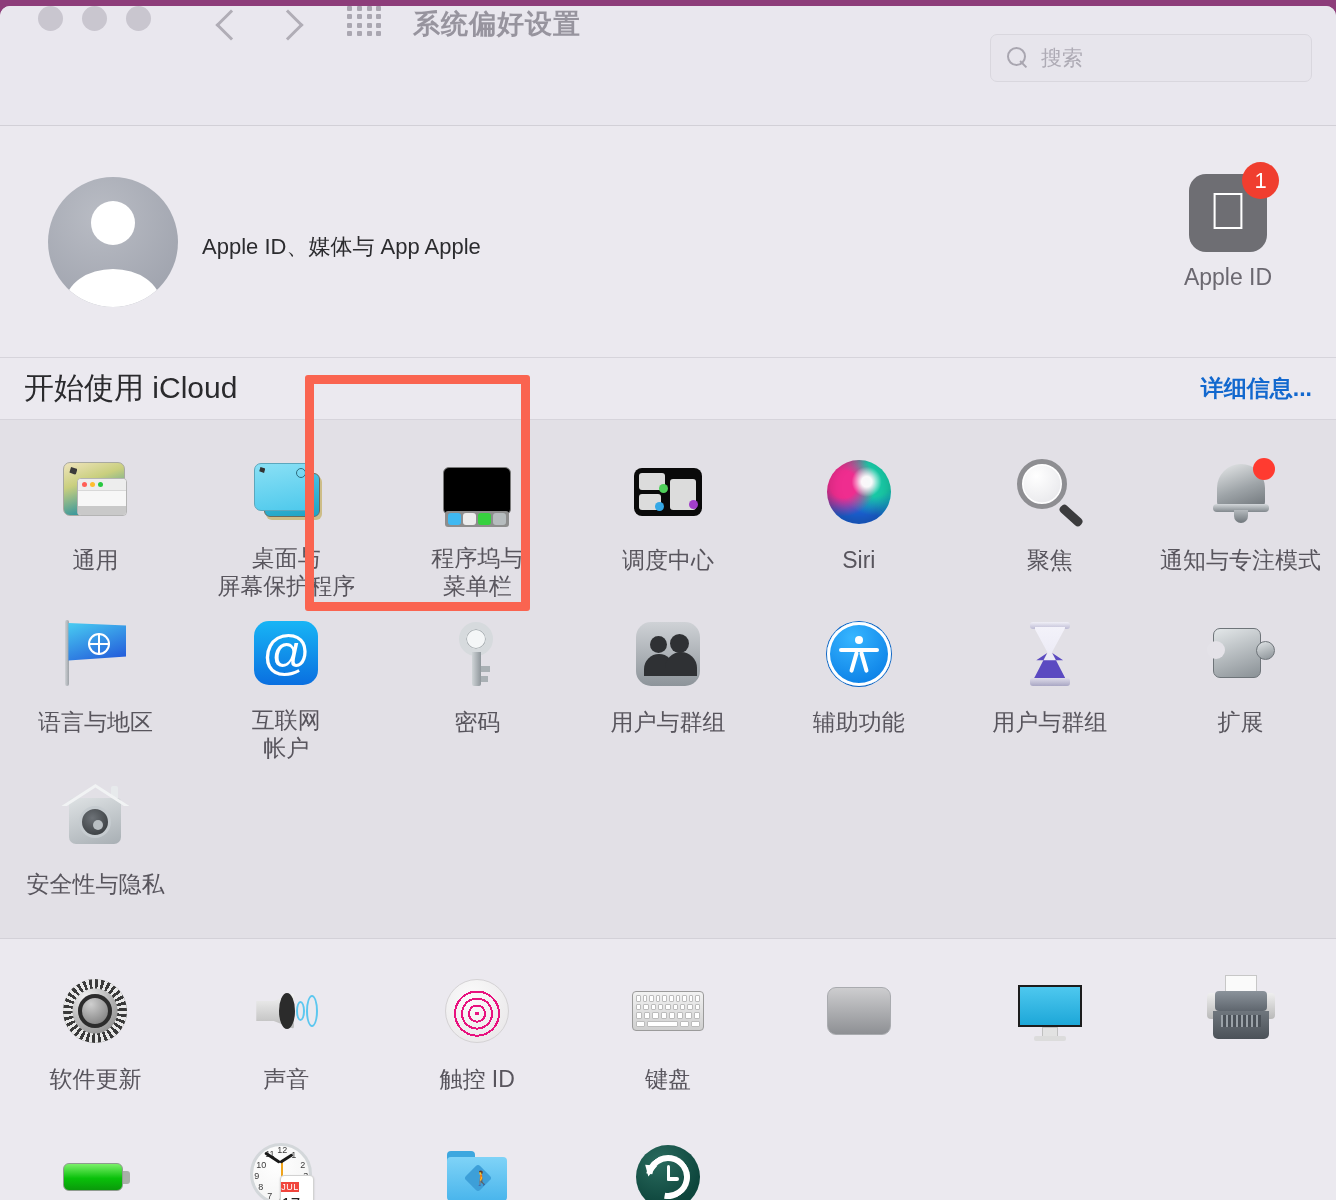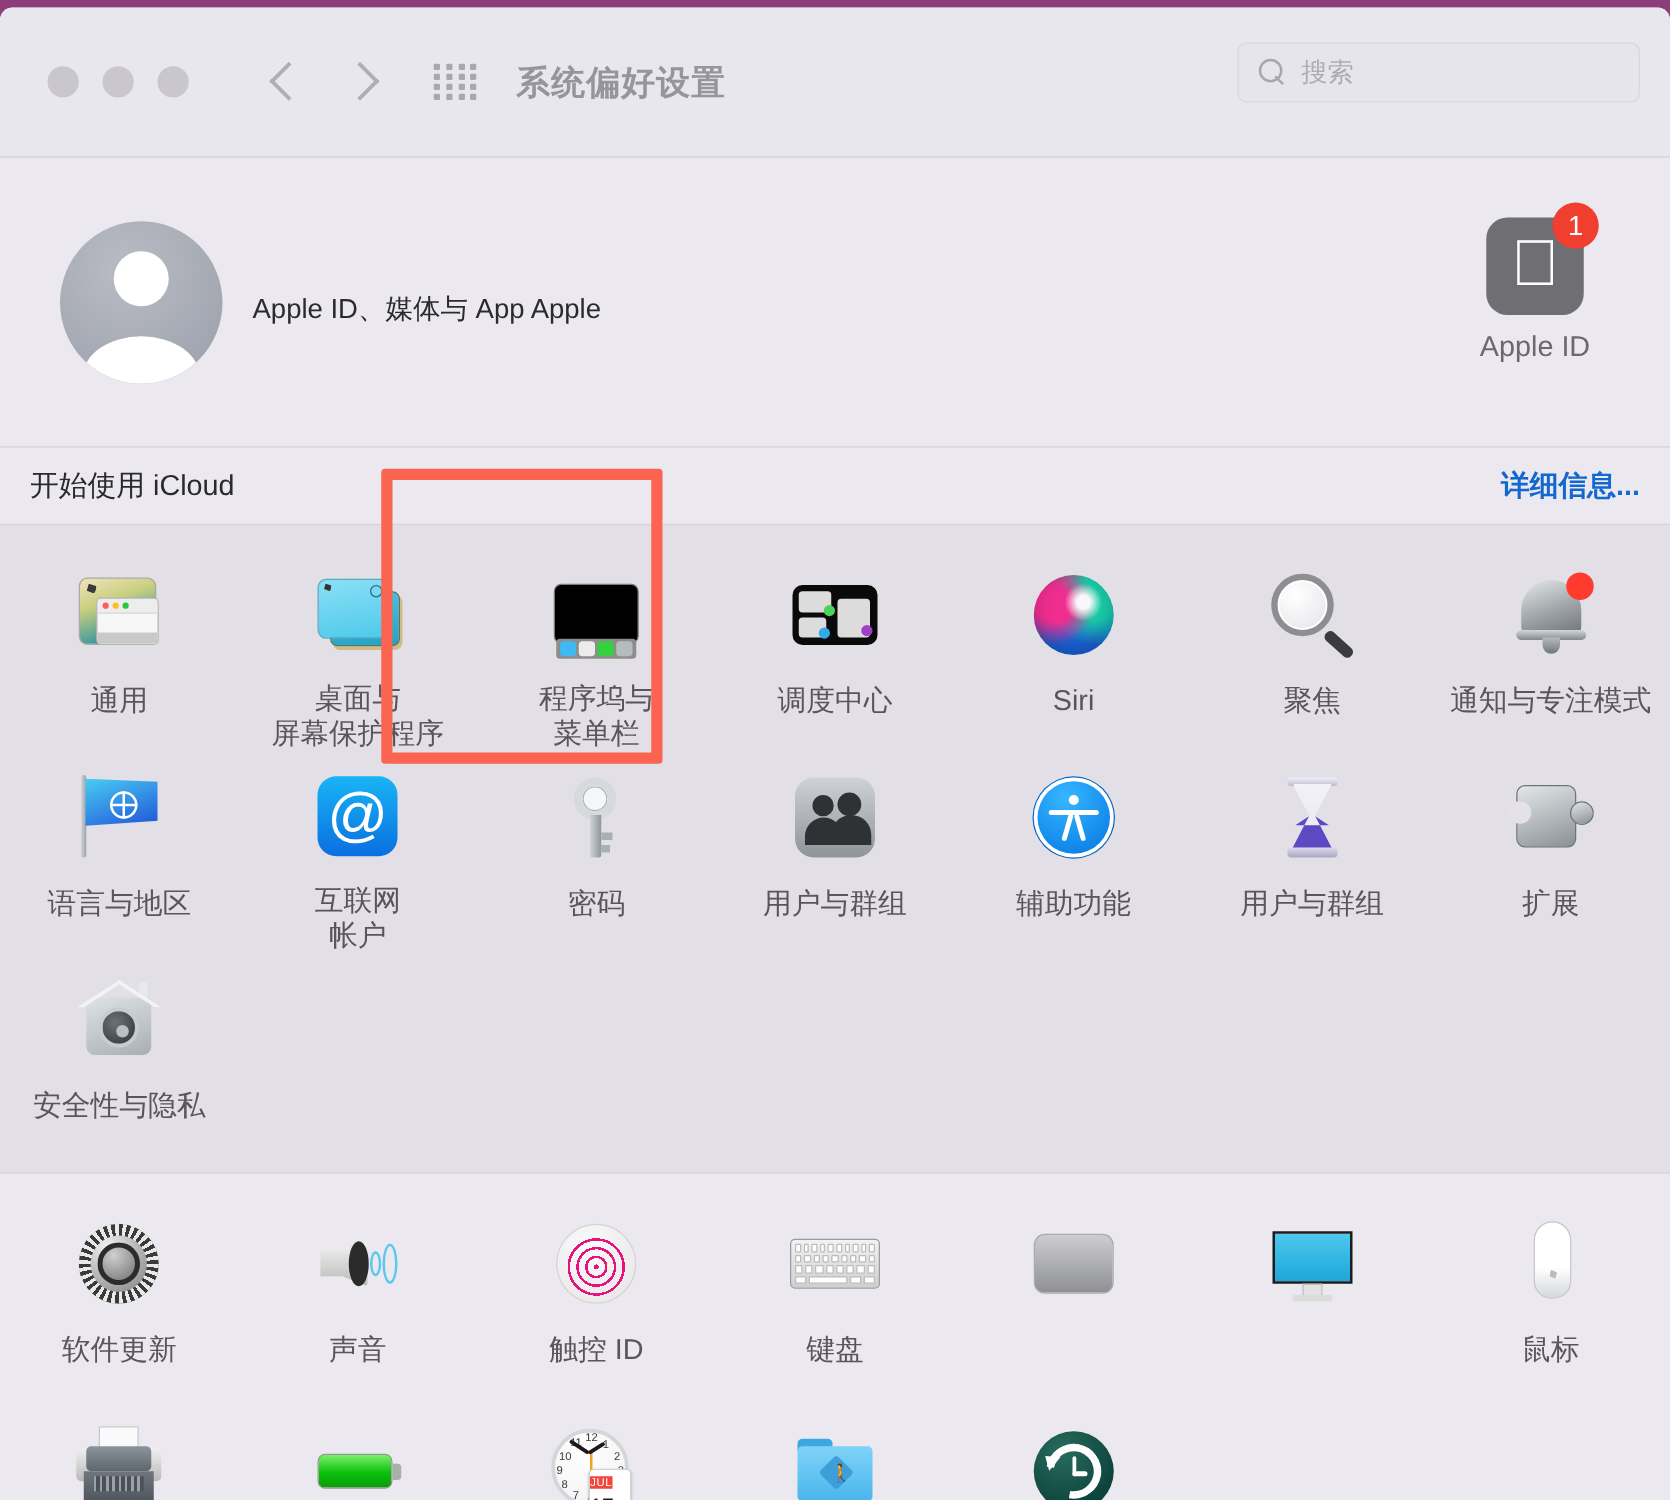--- a/index.html
+++ b/index.html
@@ -16,21 +16,21 @@
     border-radius: 10px 10px 0 0;
     overflow: hidden;
   }
 
   
   .titlebar {
     position: relative;
     height: 120px;
     background: #e9e7ee;
     border-bottom: 1px solid #d2d0d7;
-    display: flex; align-items: center;
+    display: flex; 
   }
   .traffic { display: flex; gap: 19px; margin-left: 38px; }
   .light { width: 25px; height: 25px; border-radius: 50%; background: #c9c6cf; }
   .navs { display: flex; gap: 26px; margin-left: 60px; }
   .chev {
     width: 34px; height: 40px; position: relative; cursor: default;
   }
   .chev::before {
     content: ""; position: absolute; left: 9px; top: 8px;
     width: 19px; height: 19px;
@@ -112,21 +112,21 @@
     display: flex; align-items: center; justify-content: center;
   }
   .appleid-label { margin-top: 12px; font-size: 23px; color: #6b6870; }
 
   
   .icloud-row {
     position: relative; height: 62px;
     display: flex; align-items: center;
     border-bottom: 1px solid #d6d4db;
   }
-  .icloud-text { margin-left: 24px; font-size: 23px; color: #2a2a2d; }
+  .icloud-text { margin-left: 24px; font-size: 30px; color: #2a2a2d; }
   .icloud-link { position: absolute; right: 24px; font-size: 23px; color: #1268ce; font-weight: bold; }
 
   
   .section { padding: 18px 0 14px 0; }
   .section.shaded { background: #e2e0e6; border-bottom: 1px solid #d3d1d8; }
   .section.plain { background: #ebe9ef; }
   .grid {
     display: grid; grid-template-columns: repeat(7, 1fr);
   }
   .tile {
@@ -974,27 +974,19 @@
               <span class="c"></span>
               <span class="ring"></span>
               <span class="arrow"></span>
               <span class="h1"></span>
               <span class="h2"></span>
             </div>
         </div>
 
       </div>
 
-      <div class="tile" style="grid-column:7;grid-row:1;">
-        <div class="glyph">
-          <div class="ic ic-mouse">
-              <span class="m"></span>
-            </div>
-        </div>
-        <div class="caption">鼠标</div>
-      </div>
 
     </div>
   </div>
 
   <div class="highlight"></div>
 
 </div>
 
 </body></html>

